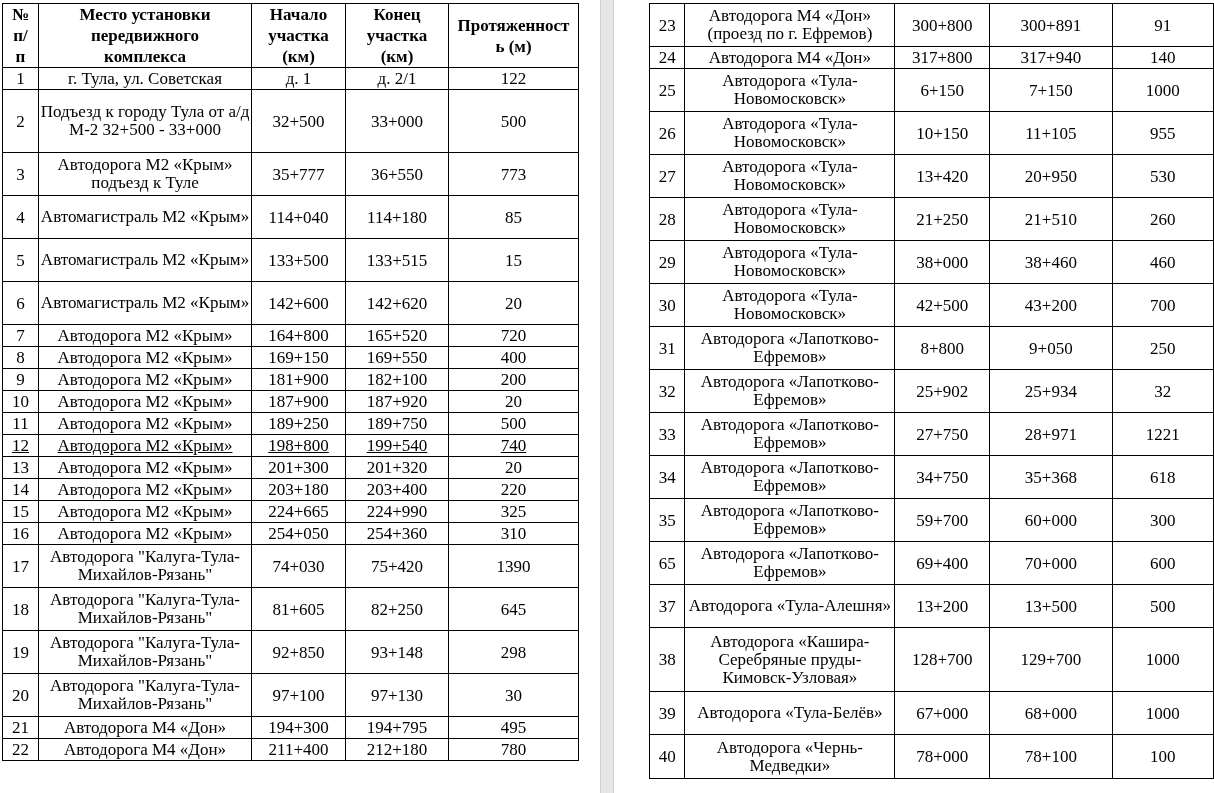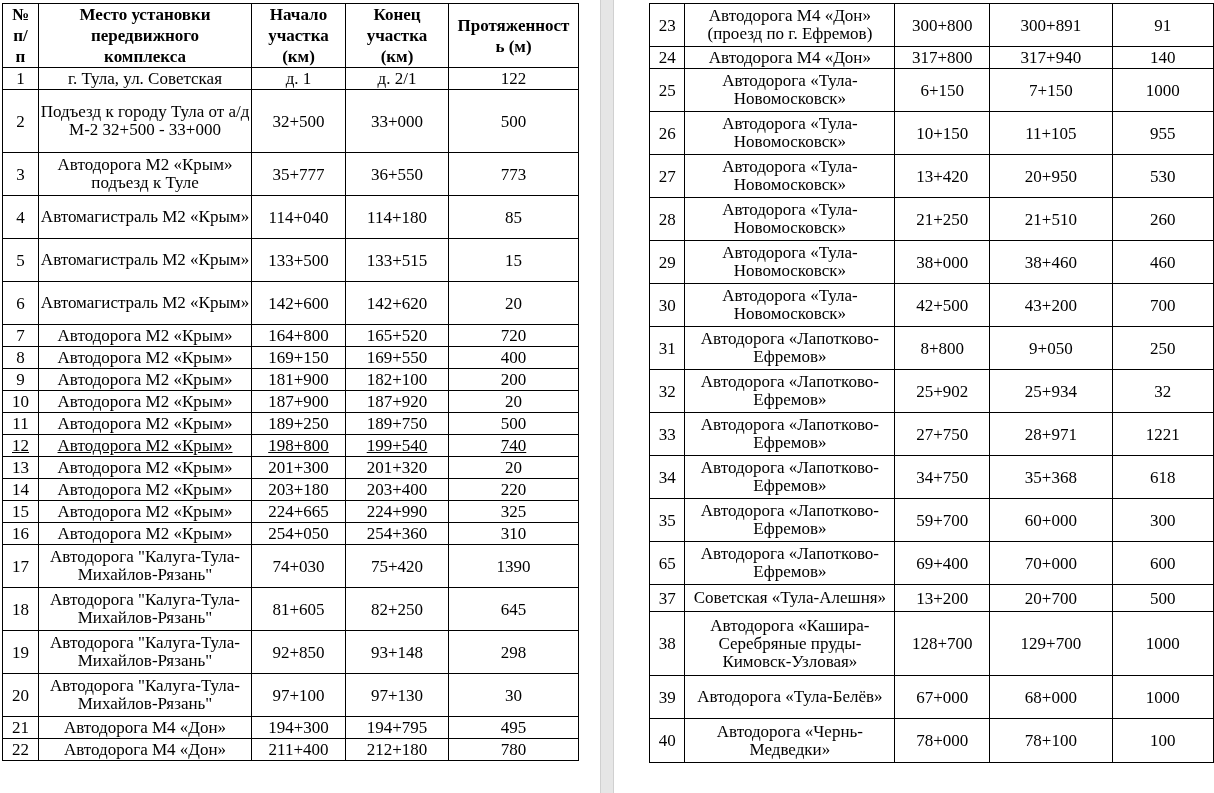--- a/index.html
+++ b/index.html
@@ -324,25 +324,25 @@
           <td>60+000</td>
           <td>300</td>
         </tr>
         <tr style="height: 43px;">
           <td>65</td>
           <td class="name">Автодорога «Лапотково-Ефремов»</td>
           <td>69+400</td>
           <td>70+000</td>
           <td>600</td>
         </tr>
-        <tr style="height: 27px;">
+        <tr style="height: 43px;">
           <td>37</td>
-          <td class="name">Советская «Тула-Алешня»</td>
+          <td class="name">Автодорога «Тула-Алешня»</td>
           <td>13+200</td>
-          <td>20+700</td>
+          <td>13+500</td>
           <td>500</td>
         </tr>
         <tr style="height: 64px;">
           <td>38</td>
           <td class="name">Автодорога «Кашира-Серебряные пруды-Кимовск-Узловая»</td>
           <td>128+700</td>
           <td>129+700</td>
           <td>1000</td>
         </tr>
         <tr style="height: 43px;">

